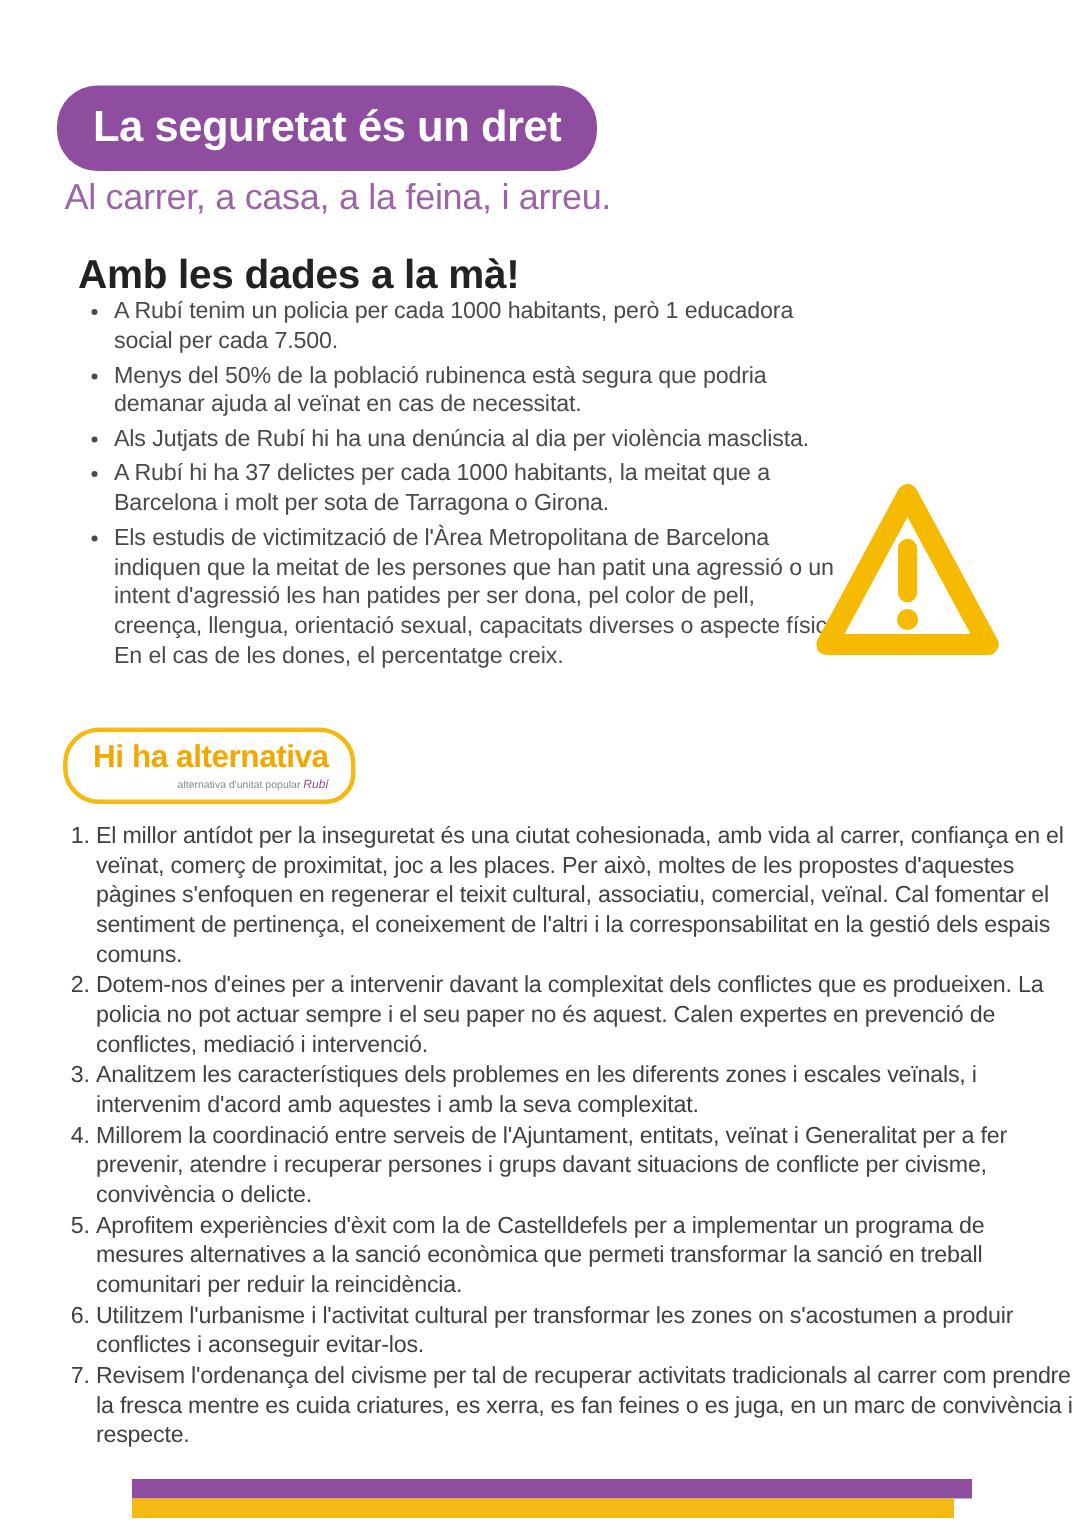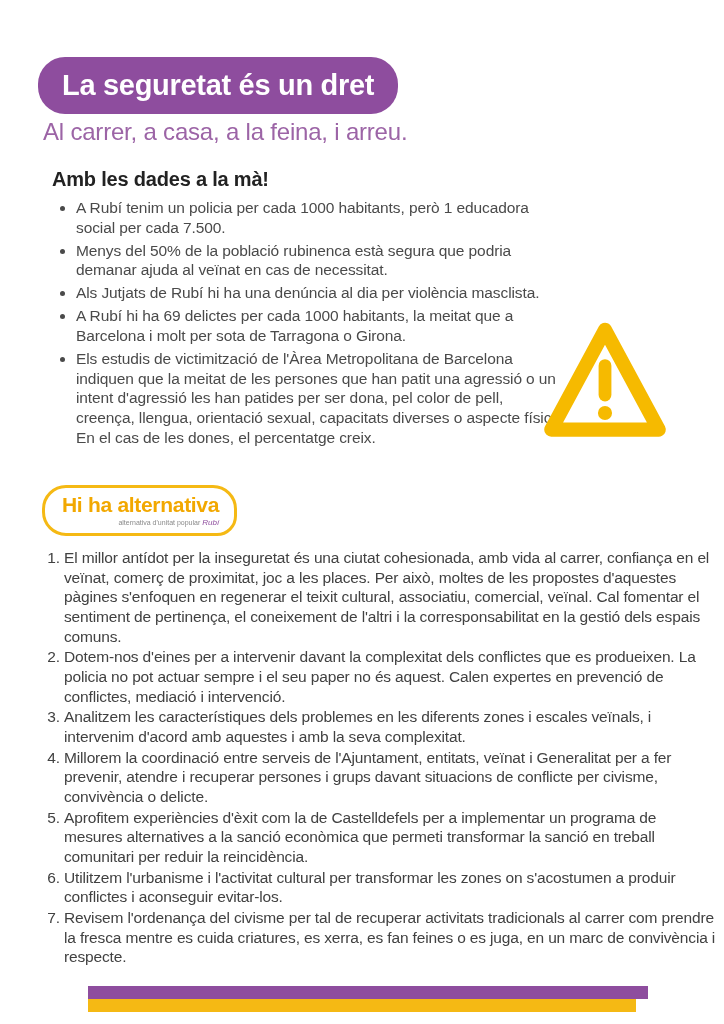--- a/index.html
+++ b/index.html
@@ -35,21 +35,21 @@
     font-size: 24px;
     letter-spacing: -0.2px;
     white-space: nowrap;
   }
 
   .section-heading {
     position: absolute;
     left: 52px; top: 168px;
     margin: 0;
     color: #222222;
-    font-size: 20px;
+    font-size: 27px;
     font-weight: bold;
     letter-spacing: -0.2px;
   }
 
   
   ul.facts {
     position: absolute;
     left: 56px; top: 198px;
     width: 482px;
     margin: 0;
@@ -137,21 +137,21 @@
   </div>
 
   <div class="subtitle">Al carrer, a casa, a la feina, i arreu.</div>
 
   <div class="section-heading">Amb les dades a la mà!</div>
 
   <ul class="facts">
     <li>A Rubí tenim un policia per cada 1000 habitants, però 1 educadora social per cada 7.500.</li>
     <li>Menys del 50% de la població rubinenca està segura que podria demanar ajuda al veïnat en cas de necessitat.</li>
     <li>Als Jutjats de Rubí hi ha una denúncia al dia per violència masclista.</li>
-    <li>A Rubí hi ha 69 delictes per cada 1000 habitants, la meitat que a Barcelona i molt per sota de Tarragona o Girona.</li>
+    <li>A Rubí hi ha 37 delictes per cada 1000 habitants, la meitat que a Barcelona i molt per sota de Tarragona o Girona.</li>
     <li>Els estudis de victimització de l'Àrea Metropolitana de Barcelona indiquen que la meitat de les persones que han patit una agressió o un intent d'agressió les han patides per ser dona, pel color de pell, creença, llengua, orientació sexual, capacitats diverses o aspecte físic. En el cas de les dones, el percentatge creix.</li>
   </ul>
 
   <div class="warning-wrap">
     <svg viewBox="0 0 100 100" xmlns="http://www.w3.org/2000/svg">
       <path d="M50 10 L92 88 L8 88 Z" fill="none" stroke="#f6ba00" stroke-width="11" stroke-linejoin="round"></path>
       <line x1="50" y1="38" x2="50" y2="61" stroke="#f6ba00" stroke-width="10" stroke-linecap="round"></line>
       <circle cx="50" cy="75" r="5.5" fill="#f6ba00"></circle>
     </svg>
   </div>

